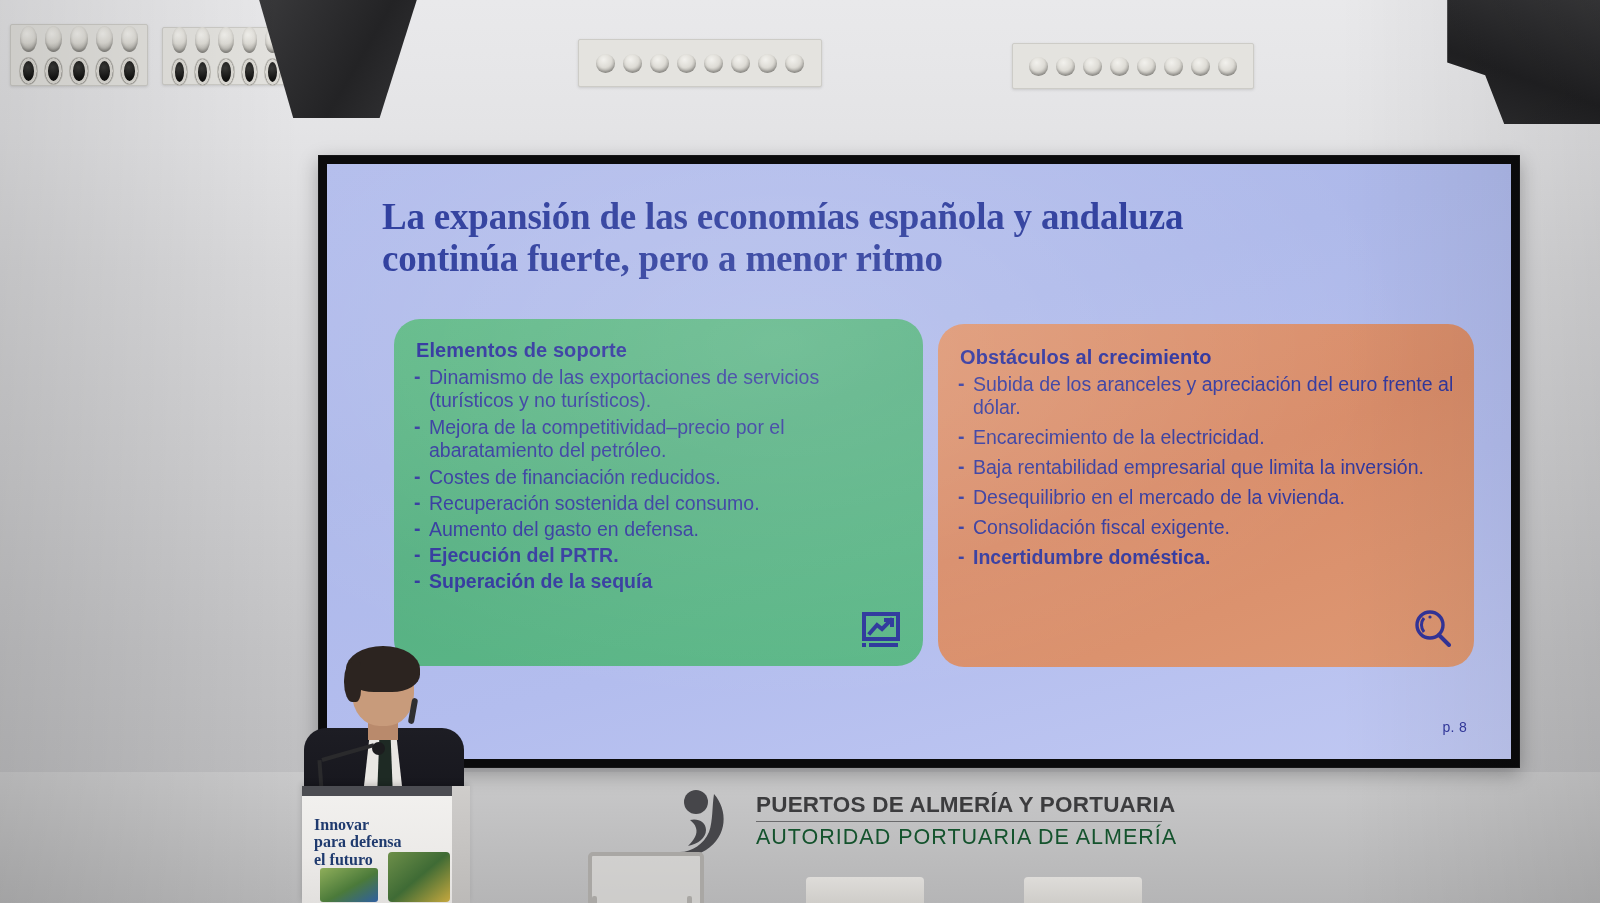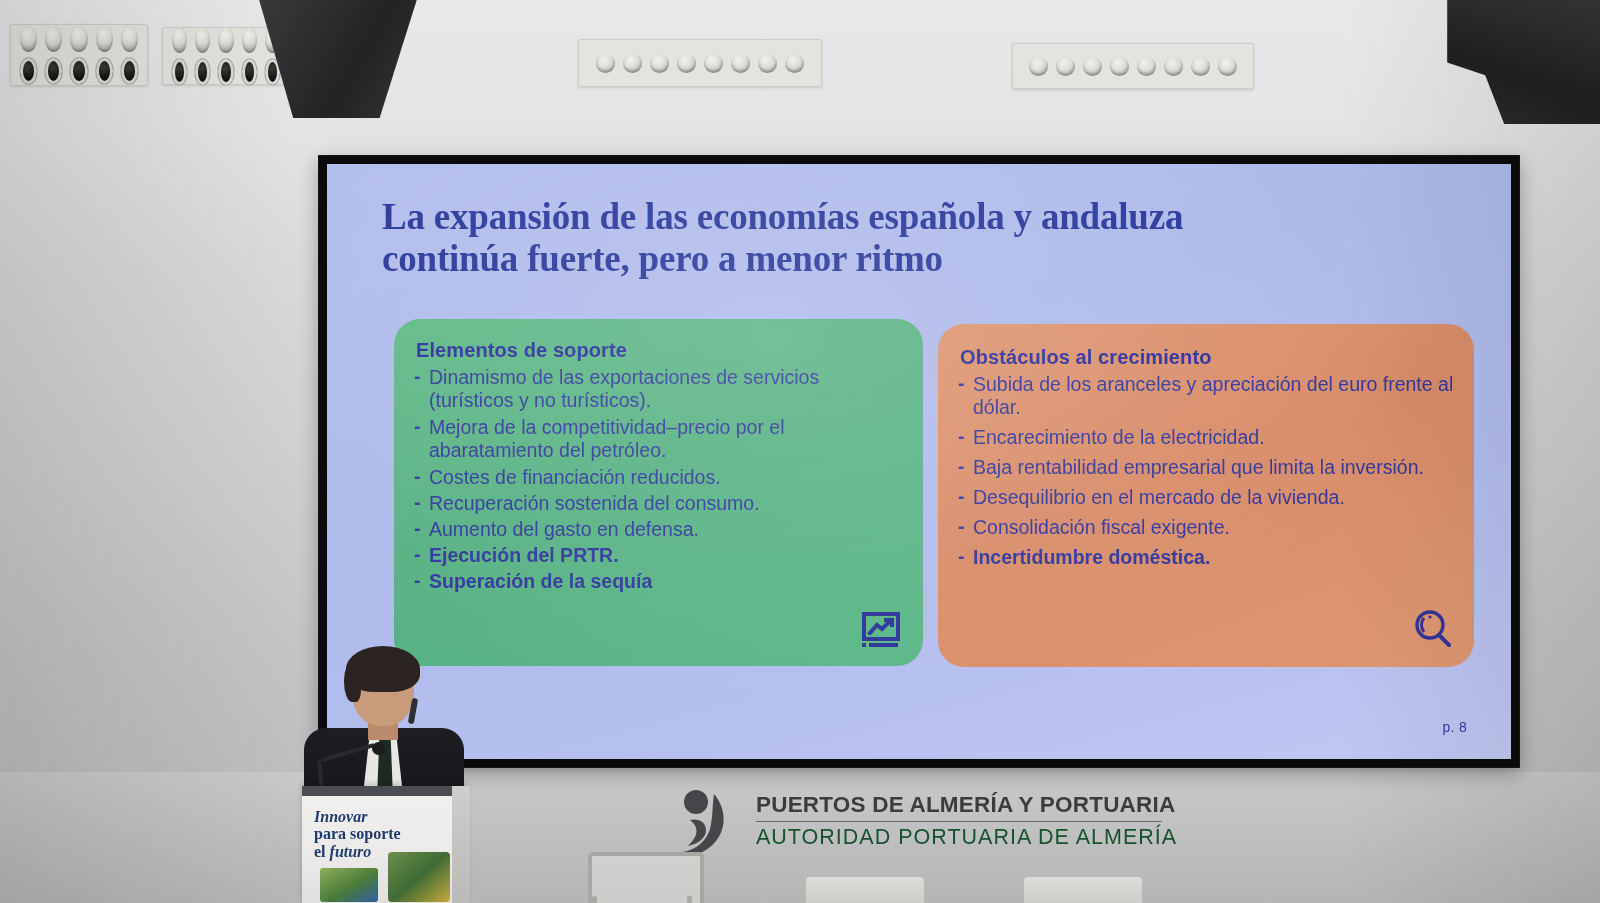--- a/index.html
+++ b/index.html
@@ -202,21 +202,21 @@
   }
   .podium-top{
     position:absolute;left:0;top:0;width:166px;height:10px;
     background:#4c4d52;
   }
   .podium-sign{
     position:absolute;left:12px;top:22px;width:120px;
     font-family:"Liberation Serif", serif;
     color:#1f3a6e;font-size:16px;line-height:1.08;font-weight:bold;
   }
-  .podium-sign .it{font-style:italic;}
+  .podium-sign .it{}
   .podium-img1{
     position:absolute;left:18px;top:82px;width:58px;height:34px;
     background:linear-gradient(150deg,#8fae5a,#4b7a3a 55%,#2f5fa0);
     border-radius:3px;
   }
   .podium-img2{
     position:absolute;left:86px;top:66px;width:62px;height:50px;
     background:linear-gradient(140deg,#6d8f49,#3f6b35 50%,#c6a83e);
     border-radius:4px;
   }
@@ -431,22 +431,22 @@
     <div class="spk-hair2"></div>
     <div class="spk-earpiece"></div>
     <div class="spk-mic-stem"></div>
     <div class="spk-mic-arm"></div>
     <div class="spk-mic-head"></div>
   </div>
 
   <div class="podium">
     <div class="podium-top"></div>
     <div class="podium-sign">
-      <div style="font-style:italic;">Innovar</div>
-      <div>para soporte</div>
+      <div style="margin-top:8px;">Innovar</div>
+      <div>para defensa</div>
       <div>
         <span>el </span><span class="it">futuro</span>
       </div>
     </div>
     <div class="podium-img2"></div>
     <div class="podium-img1"></div>
   </div>
   <div class="podium-side"></div>
 
   <div class="wall-logo">

